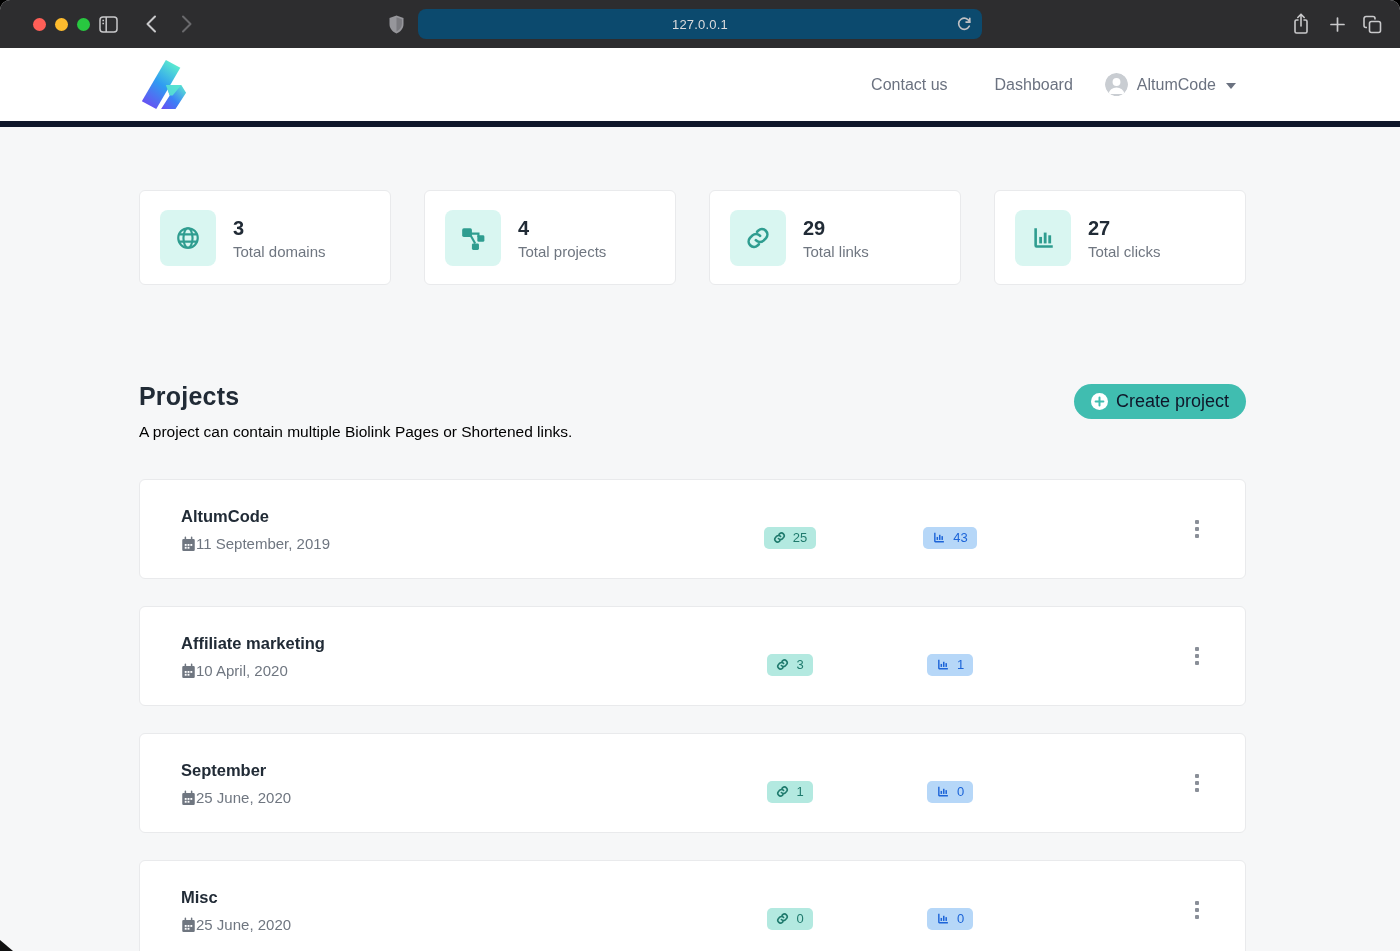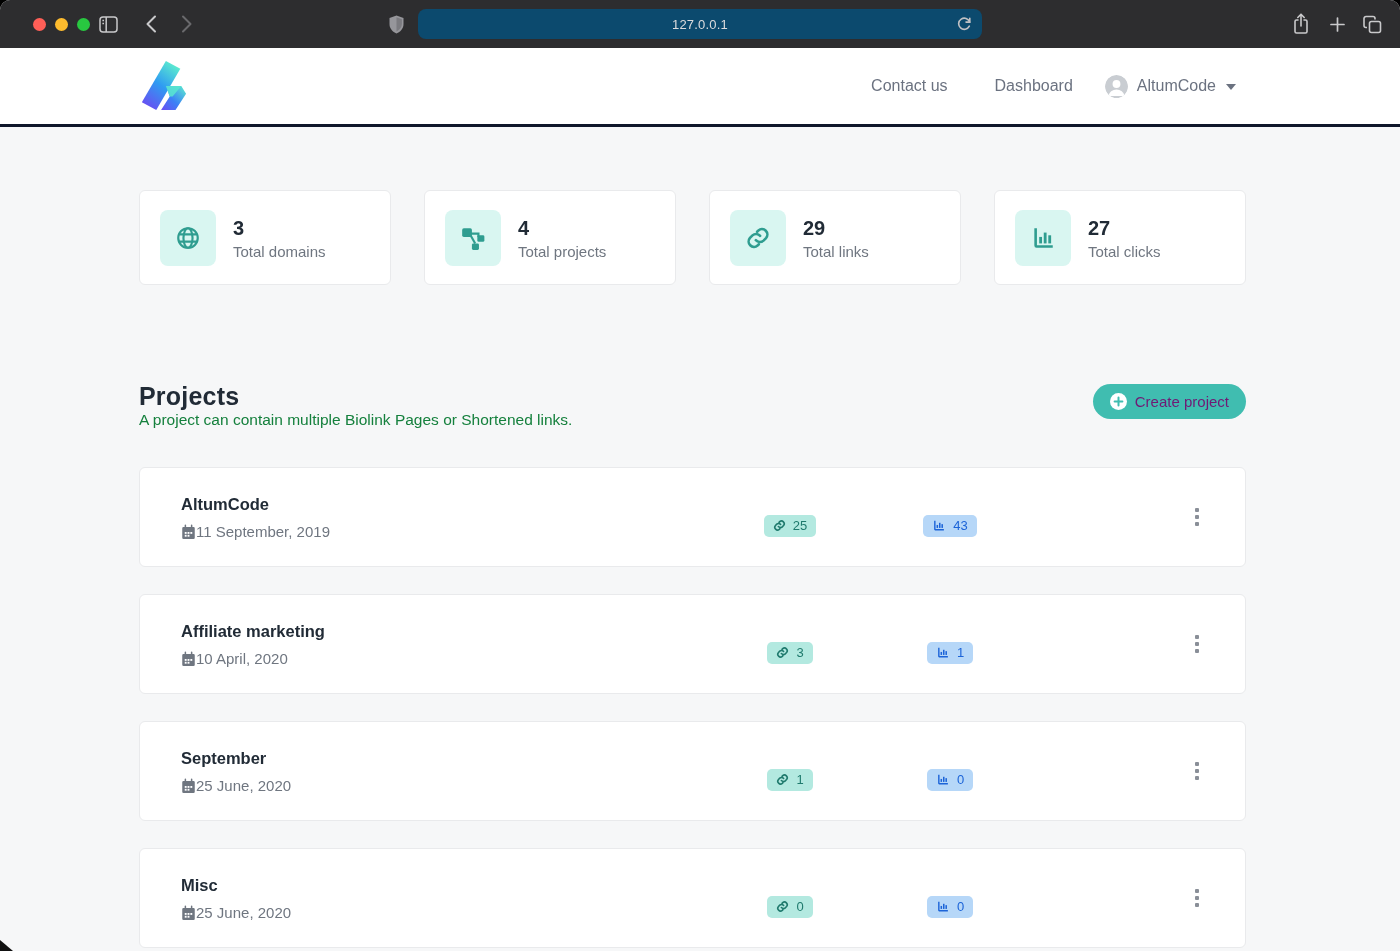--- a/index.html
+++ b/index.html
@@ -20,43 +20,43 @@
   .btn-forward { left:177px; color:#69696c; }
   .btn-shield { left:386px; color:#96969b; }
   .urlbar { position:absolute; left:418px; top:9px; width:564px; height:30px; background:#0c4a6e; border-radius:8px; display:flex; align-items:center; justify-content:center; }
   .urlbar .url-text { font-size:13px; color:#dcdcde; letter-spacing:.2px; }
   .btn-refresh { position:absolute; right:8px; top:5px; width:20px; height:20px; color:#c1c1c4; display:flex; align-items:center; justify-content:center; }
   .btn-share { left:1291px; }
   .btn-plus { left:1327px; }
   .btn-tabs { left:1362px; }
 
   
-  .navbar { height:79px; background:#fff; border-bottom:3px solid #0f172a; display:flex; align-items:center; justify-content:space-between; padding:0 164px 0 139px; }
+  .navbar { height:79px; background:#fff; border-bottom:6px solid #0f172a; display:flex; align-items:center; justify-content:space-between; padding:0 164px 0 139px; }
   .logo { width:48px; height:50px; }
   .nav-right { display:flex; align-items:center; }
   .nav-link { font-size:16px; color:#6b7280; text-decoration:none; cursor:pointer; }
   .nav-link + .nav-link { margin-left:47px; }
   .user-menu { display:flex; align-items:center; margin-left:32px; cursor:pointer; }
   .avatar { width:23px; height:23px; border-radius:50%; overflow:hidden; }
   .user-name { font-size:16px; color:#6b7280; margin-left:9px; }
   .caret { width:0; height:0; border-left:5px solid transparent; border-right:5px solid transparent; border-top:6px solid #6b7280; margin-left:10px; margin-top:2px; }
 
   
   .main { width:1107px; margin-left:139px; }
   .stats { display:flex; gap:33px; margin-top:63px; }
   .stat-card { width:252px; height:95px; background:#fff; border:1px solid #e9eaec; border-radius:6px; display:flex; align-items:center; padding:0 20px; }
   .stat-icon { width:56px; height:56px; border-radius:8px; background:#d9f6f1; color:#2f9d90; display:flex; align-items:center; justify-content:center; flex:none; }
   .stat-text { margin-left:17px; }
   .stat-value { font-size:20px; font-weight:700; color:#212b36; line-height:1.3; }
   .stat-label { font-size:15px; color:#6f7680; margin-top:2px; }
 
   .section-head { display:flex; align-items:flex-start; justify-content:space-between; margin-top:97px; }
   .page-title { font-size:25px; font-weight:600; color:#212b36; letter-spacing:.2px; }
-  .page-subtitle { font-size:15.5px; color:#15803d; }
-  .create-btn { display:flex; align-items:center; gap:8px; height:35px; padding:0 17px; border:none; border-radius:18px; background:#40bdb0; color:#701a75; font-size:15px; font-family:inherit; cursor:pointer; margin-top:2px; }
+  .page-subtitle { font-size:15.5px; color:#000000; margin-top:12px; }
+  .create-btn { display:flex; align-items:center; gap:8px; height:35px; padding:0 17px; border:none; border-radius:18px; background:#40bdb0; color:#0f172a; font-size:18px; font-family:inherit; cursor:pointer; margin-top:2px; }
 
   .projects-list { margin-top:38px; }
   .project-card { height:100px; background:#fff; border:1px solid #e9eaec; border-radius:6px; display:flex; align-items:center; padding:0 36px 0 41px; margin-bottom:27px; }
   .proj-info { width:529px; flex:none; }
   .proj-name { font-size:16.5px; font-weight:600; color:#212b36; cursor:pointer; }
   .proj-date { display:flex; align-items:flex-end; font-size:15px; color:#6f7680; margin-top:9px; }
   .proj-date svg { color:#6f7680; }
   .badge-cell { width:160px; display:flex; justify-content:center; flex:none; }
   .badge { display:inline-flex; align-items:center; gap:7px; height:22px; padding:0 9px; border-radius:5px; font-size:13px; font-weight:500;margin-top:17px; }
   .badge-links { background:#b3e9e0; color:#1f7a6d; }

